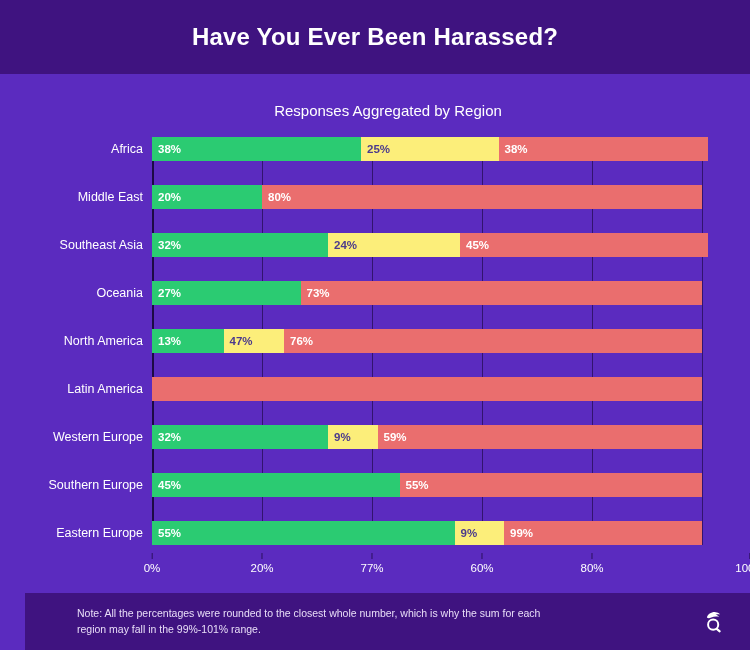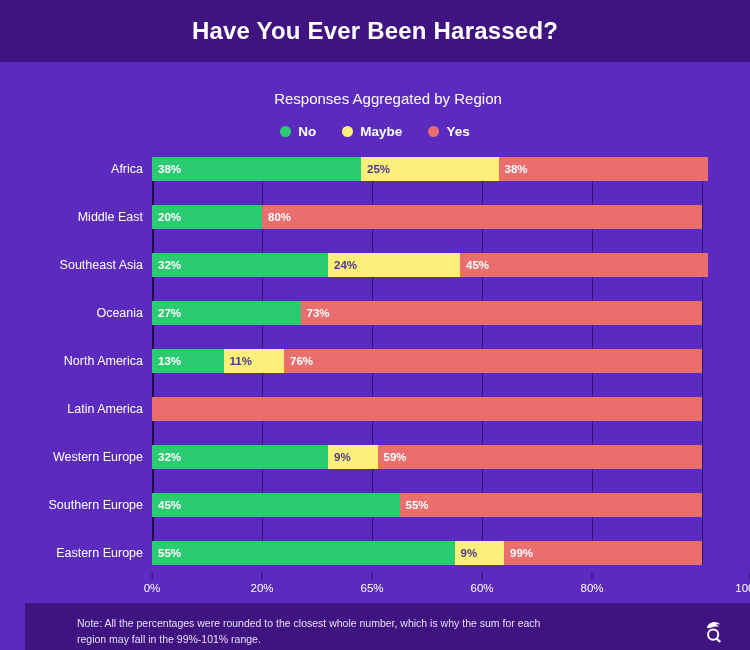--- a/index.html
+++ b/index.html
@@ -18,21 +18,21 @@
     width: 750px;
     height: 650px;
     position: relative;
     display: flex;
     flex-direction: column;
     background: #5B2BBF;
   }
 
   
   .header-band {
-    height: 62px;
+    height: 74px;
     background: #3F1380;
     display: flex;
     align-items: center;
     justify-content: center;
     flex: 0 0 auto;
   }
   .header-title {
     color: #FFFFFF;
     font-size: 24px;
     font-weight: bold;
@@ -225,34 +225,20 @@
 <div id="infographic">
 
   <div class="header-band">
     <div class="header-title">Have You Ever Been Harassed?</div>
   </div>
 
   <div class="chart-body">
 
     <div class="subtitle">Responses Aggregated by Region</div>
 
-    <div class="legend" id="legend">
-        <div class="legend-item">
-          <span class="legend-dot" style="background: rgb(43, 203, 114);"></span>
-          <span class="legend-label">No</span>
-        </div>
-        <div class="legend-item">
-          <span class="legend-dot" style="background: rgb(252, 238, 122);"></span>
-          <span class="legend-label">Maybe</span>
-        </div>
-        <div class="legend-item">
-          <span class="legend-dot" style="background: rgb(234, 110, 110);"></span>
-          <span class="legend-label">Yes</span>
-        </div>
-      </div>
 
     <div class="plot-wrap">
       <div class="plot">
         <div class="gridlines" id="gridlines">
             <div class="gridline axis0" style="left: 0%;"></div>
             <div class="gridline" style="left: 20%;"></div>
             <div class="gridline" style="left: 40%;"></div>
             <div class="gridline" style="left: 60%;"></div>
             <div class="gridline" style="left: 80%;"></div>
             <div class="gridline" style="left: 100%;"></div>
@@ -308,21 +294,21 @@
                 </div>
               </div>
             </div>
             <div class="row">
               <div class="row-label">North America</div>
               <div class="bar" style="width: 100%;">
                 <div class="seg seg-no" style="flex: 13 0 0px;">
                   <span class="seg-label">13%</span>
                 </div>
                 <div class="seg seg-mby" style="flex: 11 0 0px;">
-                  <span class="seg-label">11%</span>
+                  <span class="seg-label">47%</span>
                 </div>
                 <div class="seg seg-yes" style="flex: 76 0 0px;">
                   <span class="seg-label">76%</span>
                 </div>
               </div>
             </div>
             <div class="row">
               <div class="row-label">Latin America</div>
               <div class="bar" style="width: 100%;">
                 <div class="seg seg-yes" style="flex: 100 0 0px;"></div>
@@ -373,21 +359,21 @@
           <div class="xtick" style="left: 0%;">
             <div class="xtick-mark"></div>
             <div class="xtick-label">0%</div>
           </div>
           <div class="xtick" style="left: 20%;">
             <div class="xtick-mark"></div>
             <div class="xtick-label">20%</div>
           </div>
           <div class="xtick" style="left: 40%;">
             <div class="xtick-mark"></div>
-            <div class="xtick-label">65%</div>
+            <div class="xtick-label">77%</div>
           </div>
           <div class="xtick" style="left: 60%;">
             <div class="xtick-mark"></div>
             <div class="xtick-label">60%</div>
           </div>
           <div class="xtick" style="left: 80%;">
             <div class="xtick-mark"></div>
             <div class="xtick-label">80%</div>
           </div>
           <div class="xtick" style="left: 100%; margin-left: 48px;">

